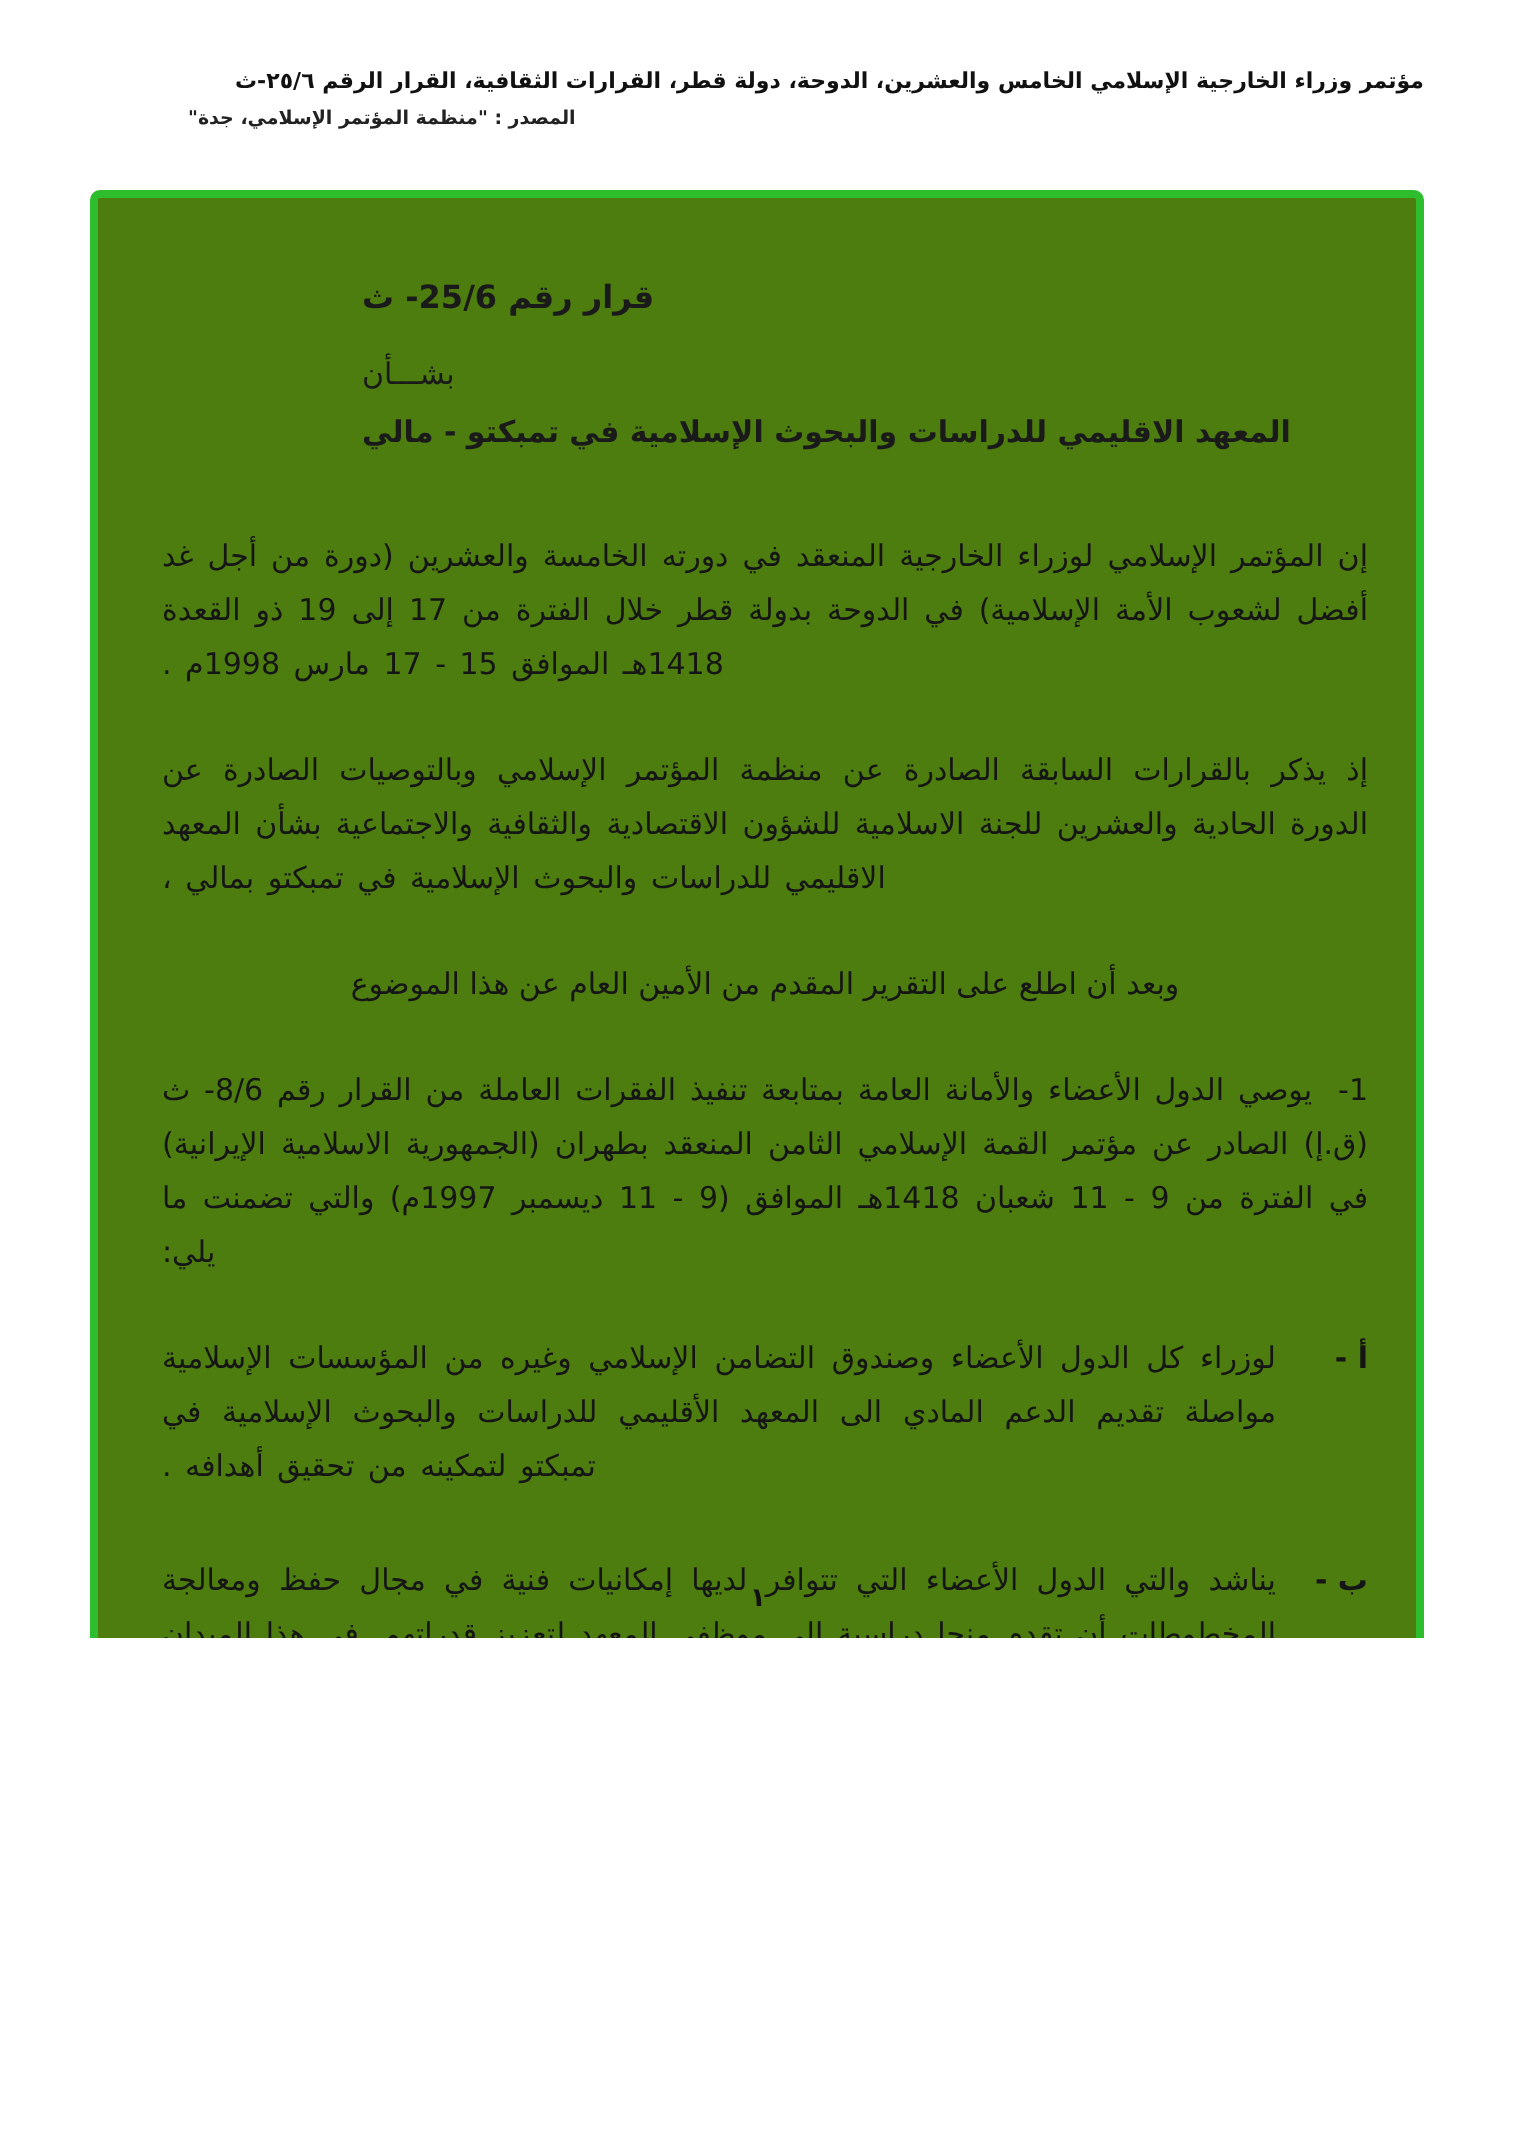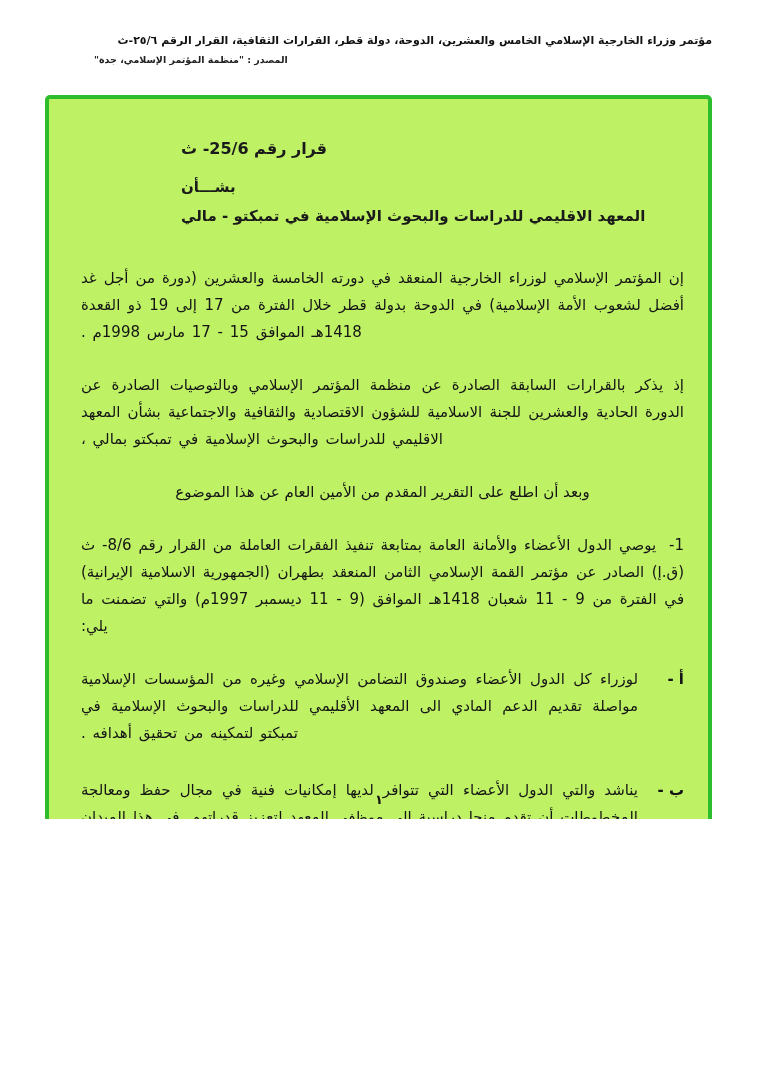--- a/index.html
+++ b/index.html
@@ -26,32 +26,32 @@
     font-size:9.5px; font-weight:bold; text-align:left;
     padding-left:48px; margin-top:6px; color:#222;
   }
 
   
   .doc-frame {
     position:absolute; left:45px; top:95px;
     width:667px; height:930px;
     border:4px solid #2dbd2d;
     border-radius:5px;
-    background:#bef264;
+    background:#4d7c0f;
   }
   .doc-content {
     position:absolute; inset:0;
     padding:40px 24px 18px 32px;
     direction:rtl;
   }
 
   
   .title-block { text-align:left; margin-left:100px; margin-bottom:40px; }
   .title-line1 { font-size:16px; font-weight:bold; margin-bottom:20px; }
-  .title-line2 { font-size:15px; font-weight:bold; margin-bottom:11px; }
+  .title-line2 { font-size:15px; font-weight:normal; margin-bottom:11px; }
   .title-line3 { font-size:15px; font-weight:bold; }
 
   
   .para {
     font-size:15px; line-height:1.8;
     text-align:justify; text-align-last:left;
     word-spacing:2px;
     margin-bottom:26px;
     color:#151515;
   }

